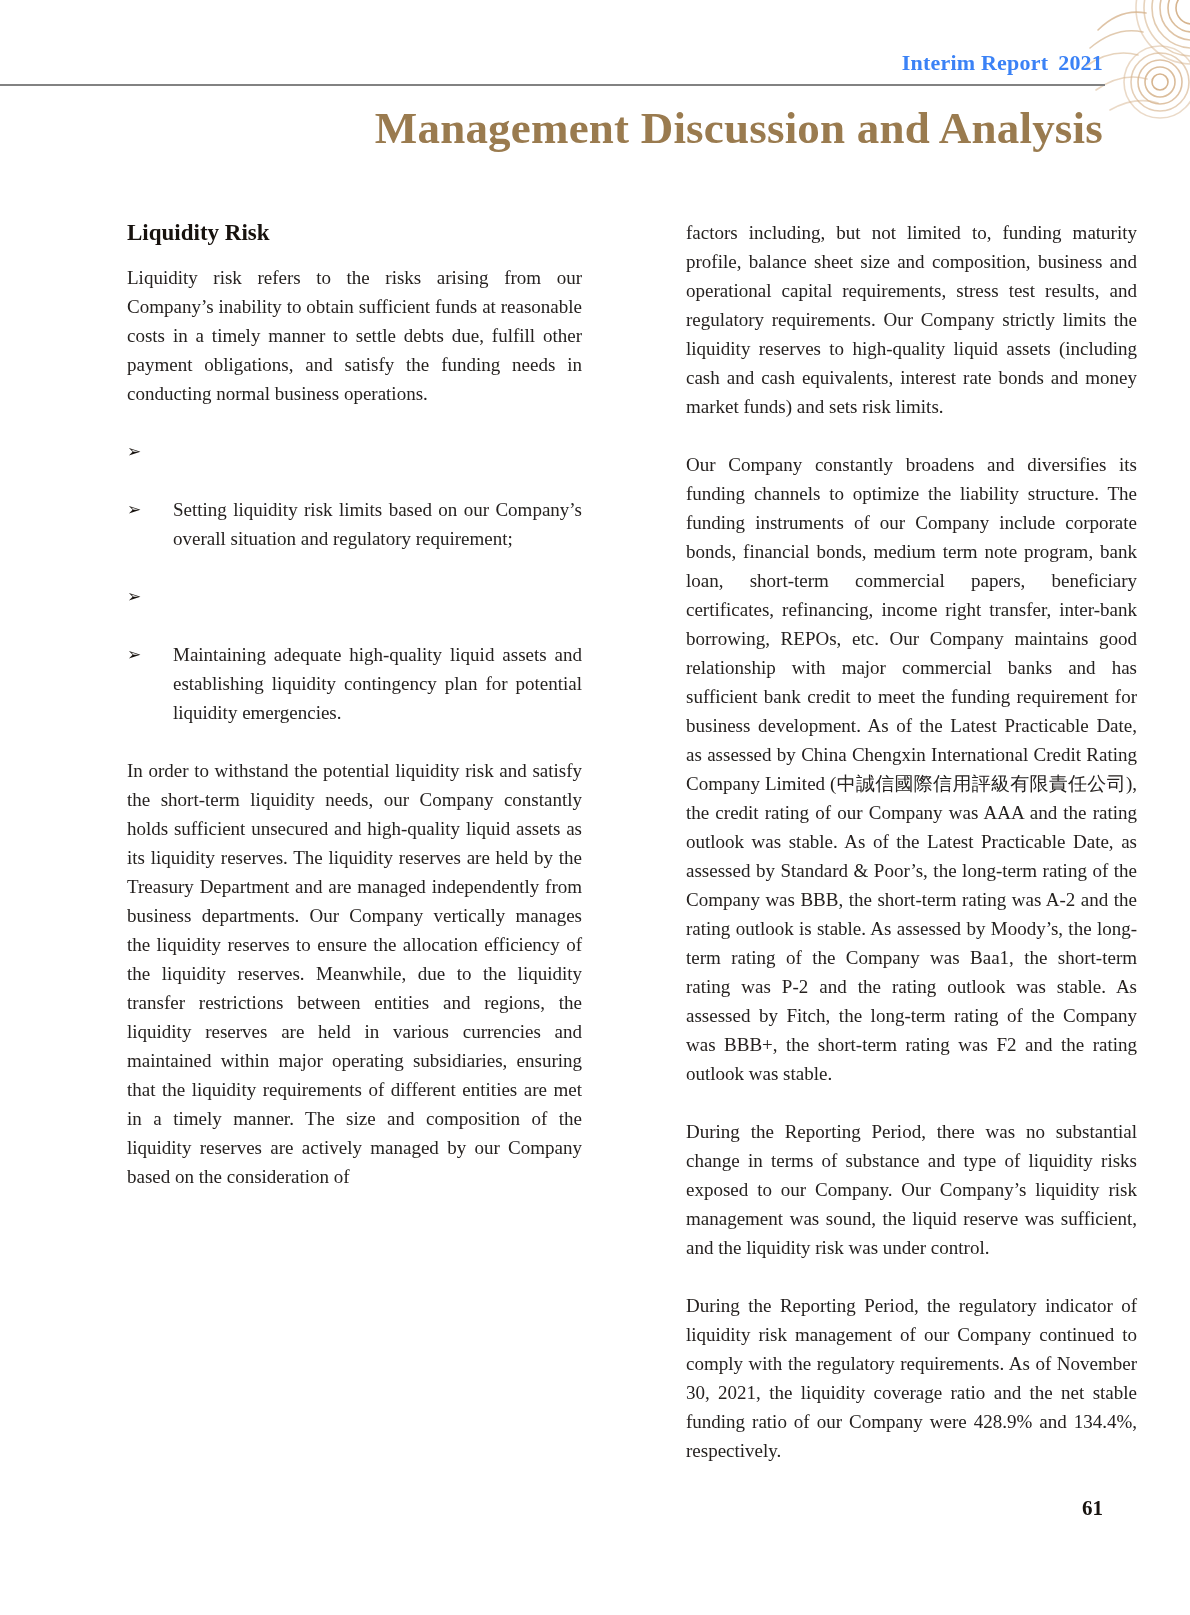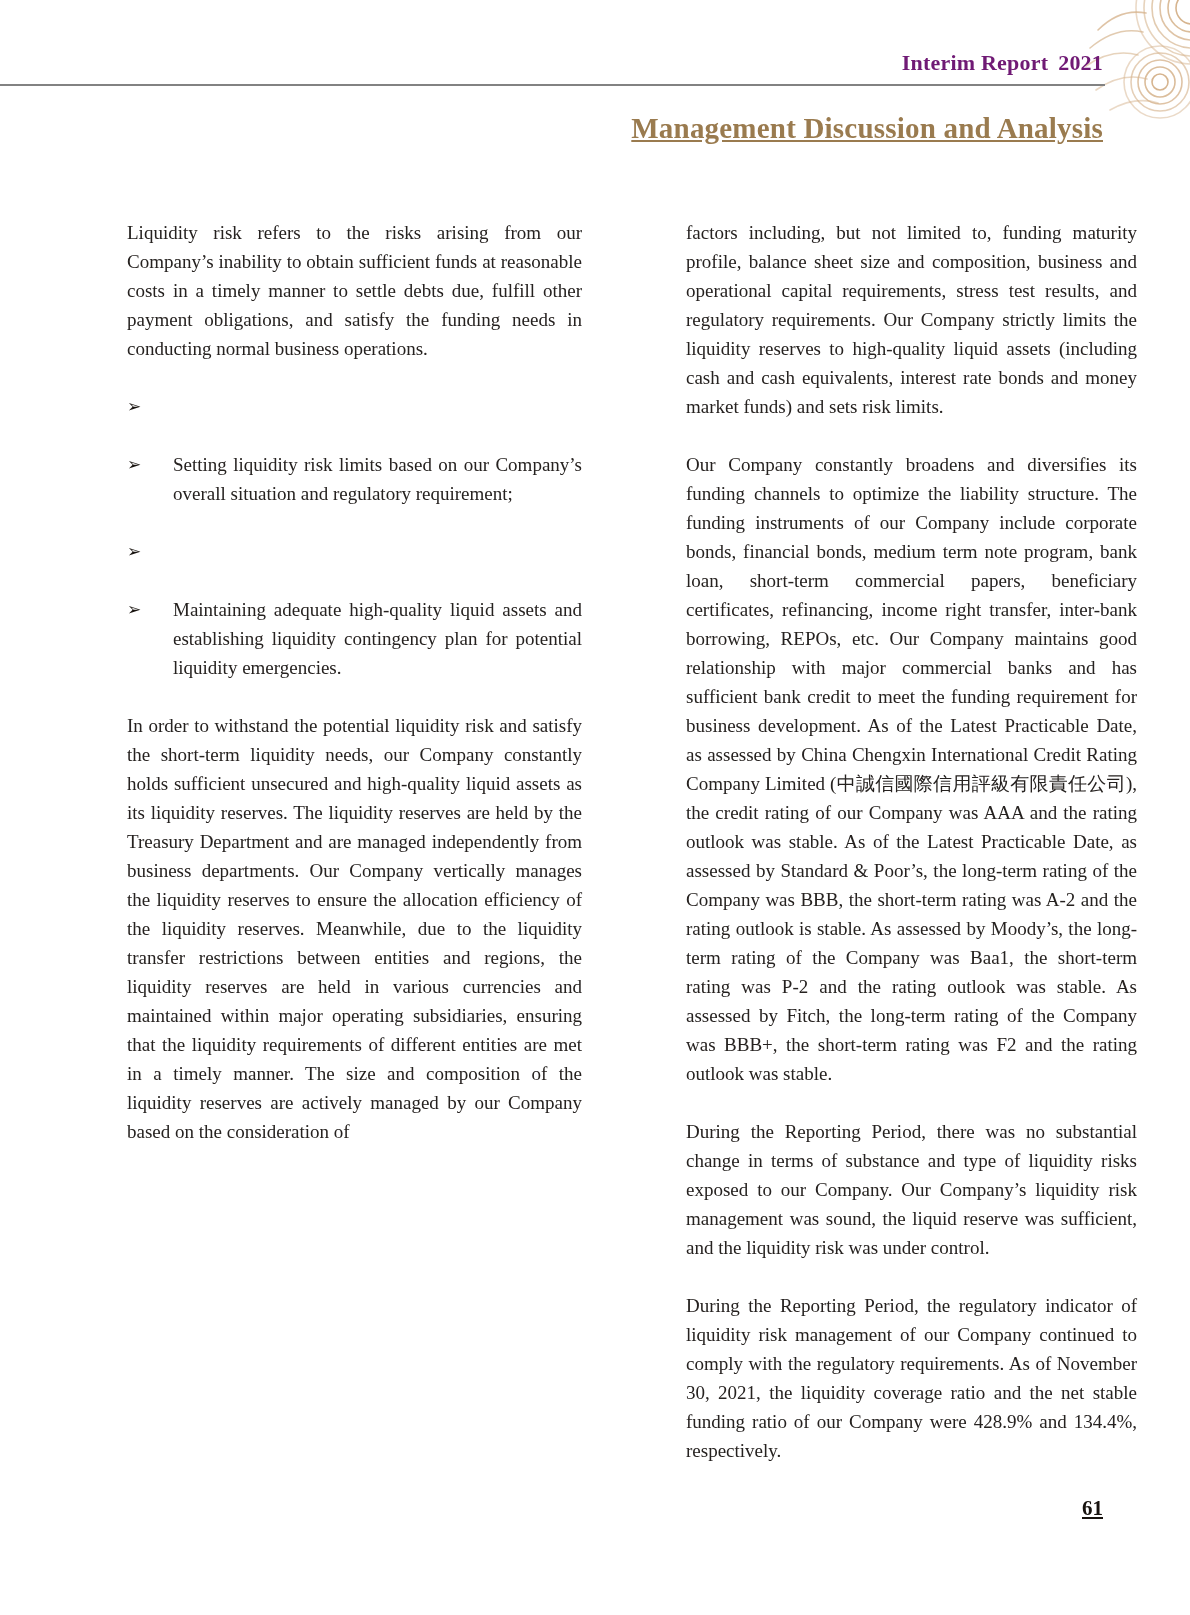--- a/index.html
+++ b/index.html
@@ -16,33 +16,33 @@
     overflow:hidden;
     font-family:"Liberation Serif", serif;
     color:var(--body-text);
   }
   .wave-decoration{
     position:absolute;top:0;right:0;width:150px;height:125px;
     color:var(--wave-tan);
   }
   .report-meta{
     position:absolute;top:50px;right:87px;
-    font-size:22px;line-height:26px;color:#701a75;
+    font-size:22px;line-height:26px;color:#3b82f6;
     font-weight:600;letter-spacing:.2px;white-space:nowrap;
   }
   .report-meta .year{font-weight:700;margin-left:10px;}
   .header-rule{
     position:absolute;top:84px;left:0;width:1105px;height:2px;
     background:var(--rule-gray);
   }
   .page-title{
     position:absolute;top:102px;right:87px;
-    font-size:29px;line-height:52px;font-weight:700;
+    font-size:45px;line-height:52px;font-weight:700;
     color:var(--title-gold);
-    white-space:nowrap;letter-spacing:.2px;text-decoration:underline;
+    white-space:nowrap;letter-spacing:.2px;
   }
   .column{
     position:absolute;top:218px;
     font-size:19px;line-height:29px;
     text-align:justify;
   }
   .column-left{left:127px;width:455px;}
   .column-right{left:686px;width:451px;}
   .section-heading{
     font-size:23px;line-height:29px;font-weight:700;
@@ -56,21 +56,21 @@
     margin:0 0 29px 0;
   }
   .bullet-glyph{
     flex:0 0 46px;width:46px;
     font-size:17px;line-height:29px;color:#17120e;
     text-align:left;
   }
   .bullet-text{flex:1 1 auto;text-align:justify;}
   .page-number{
     position:absolute;top:1496px;right:87px;
-    font-size:21px;font-weight:700;color:#17120e;text-decoration:underline;
+    font-size:21px;font-weight:700;color:#17120e;
   }
 </style>
 </head>
 <body>
 
 <div class="page">
 
   <svg class="wave-decoration" viewBox="0 0 150 125" xmlns="http://www.w3.org/2000/svg" aria-hidden="true">
     <g fill="none" stroke="currentColor" stroke-width="1.6" opacity="0.85" stroke-linecap="round">
       <circle cx="152" cy="8" r="16"></circle>
@@ -94,20 +94,21 @@
 
   <div class="report-meta">
     <span>Interim Report</span><span class="year">2021</span>
   </div>
 
   <div class="header-rule"></div>
 
   <div class="page-title">Management Discussion and Analysis</div>
 
   <div class="column column-left">
+    <h2 class="section-heading">Liquidity Risk</h2>
     <p class="para">Liquidity risk refers to the risks arising from our Company’s inability to obtain sufficient funds at reasonable costs in a timely manner to settle debts due, fulfill other payment obligations, and satisfy the funding needs in conducting normal business operations.</p>
 
     <div class="bullet-row">
       <span class="bullet-glyph">➢</span>
     </div>
     <div class="bullet-row">
       <span class="bullet-glyph">➢</span>
       <span class="bullet-text">Setting liquidity risk limits based on our Company’s overall situation and regulatory requirement;</span>
     </div>
     <div class="bullet-row">

